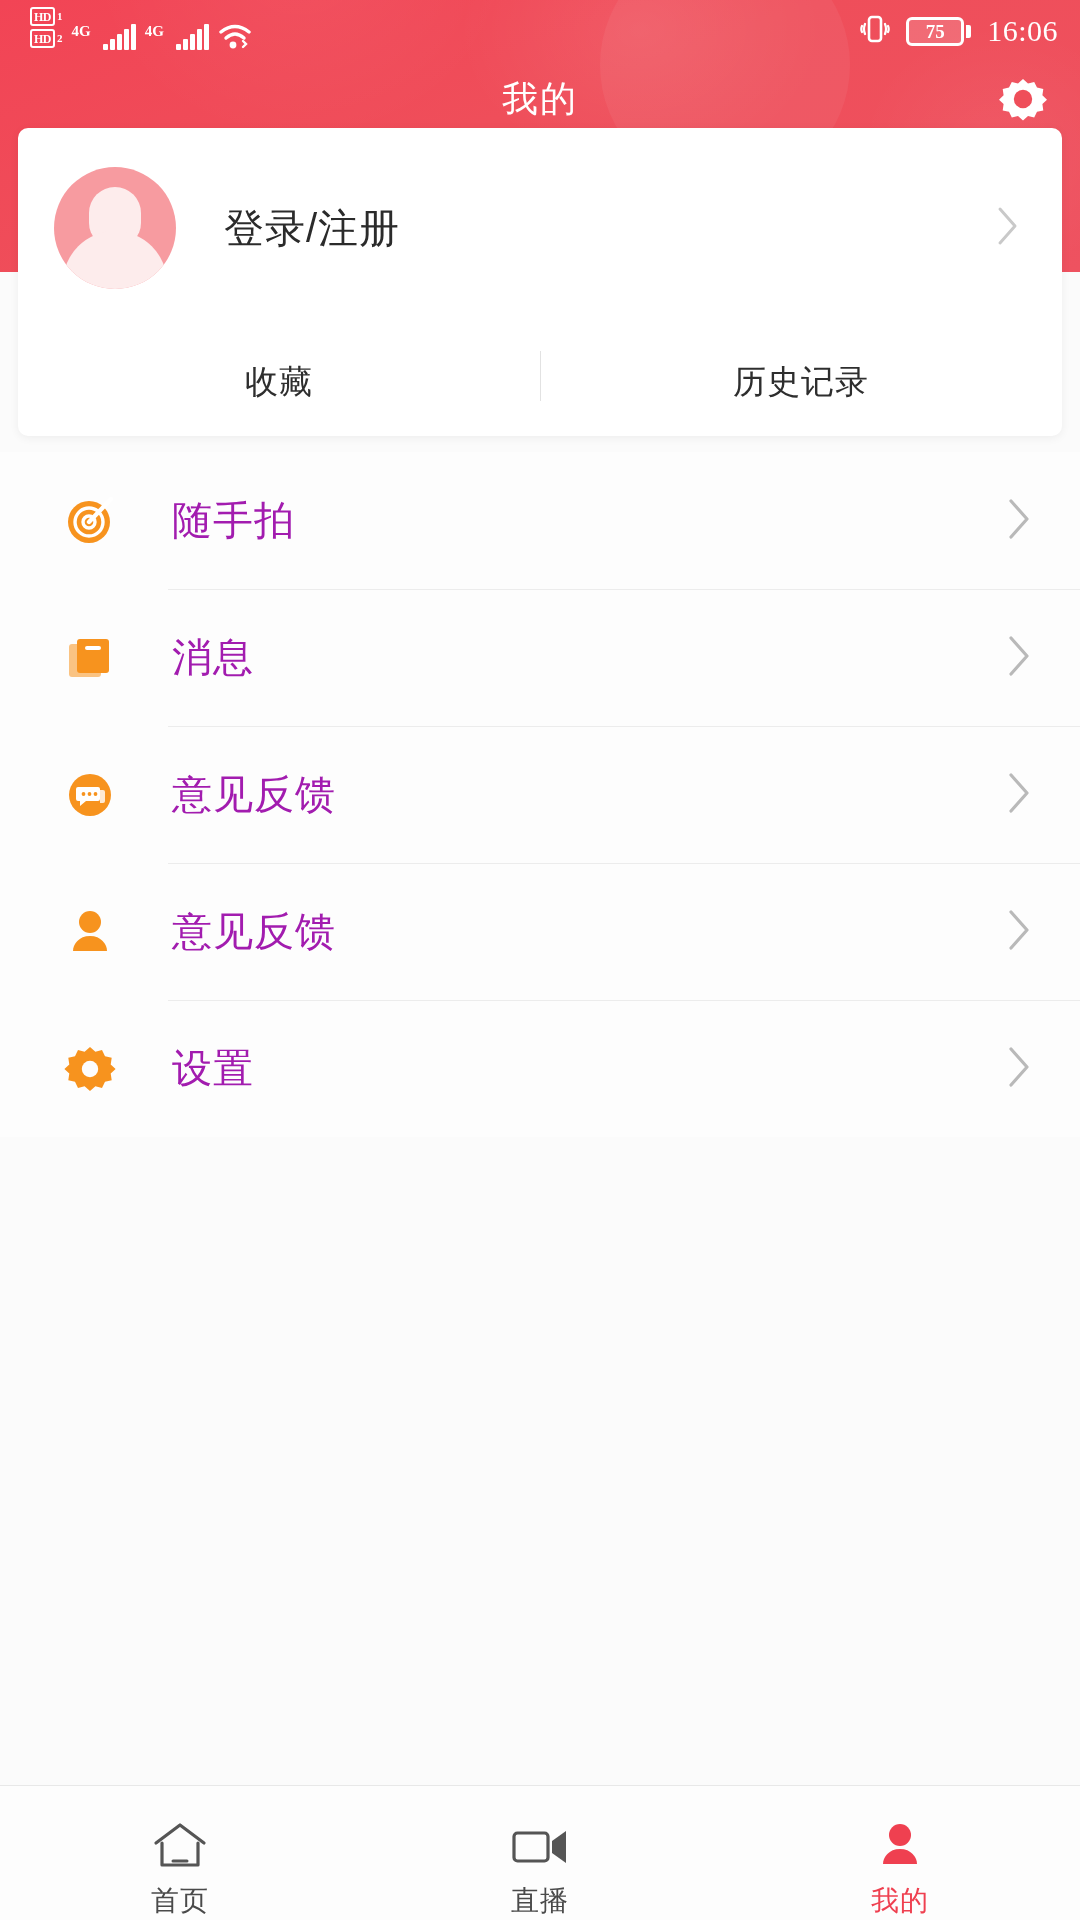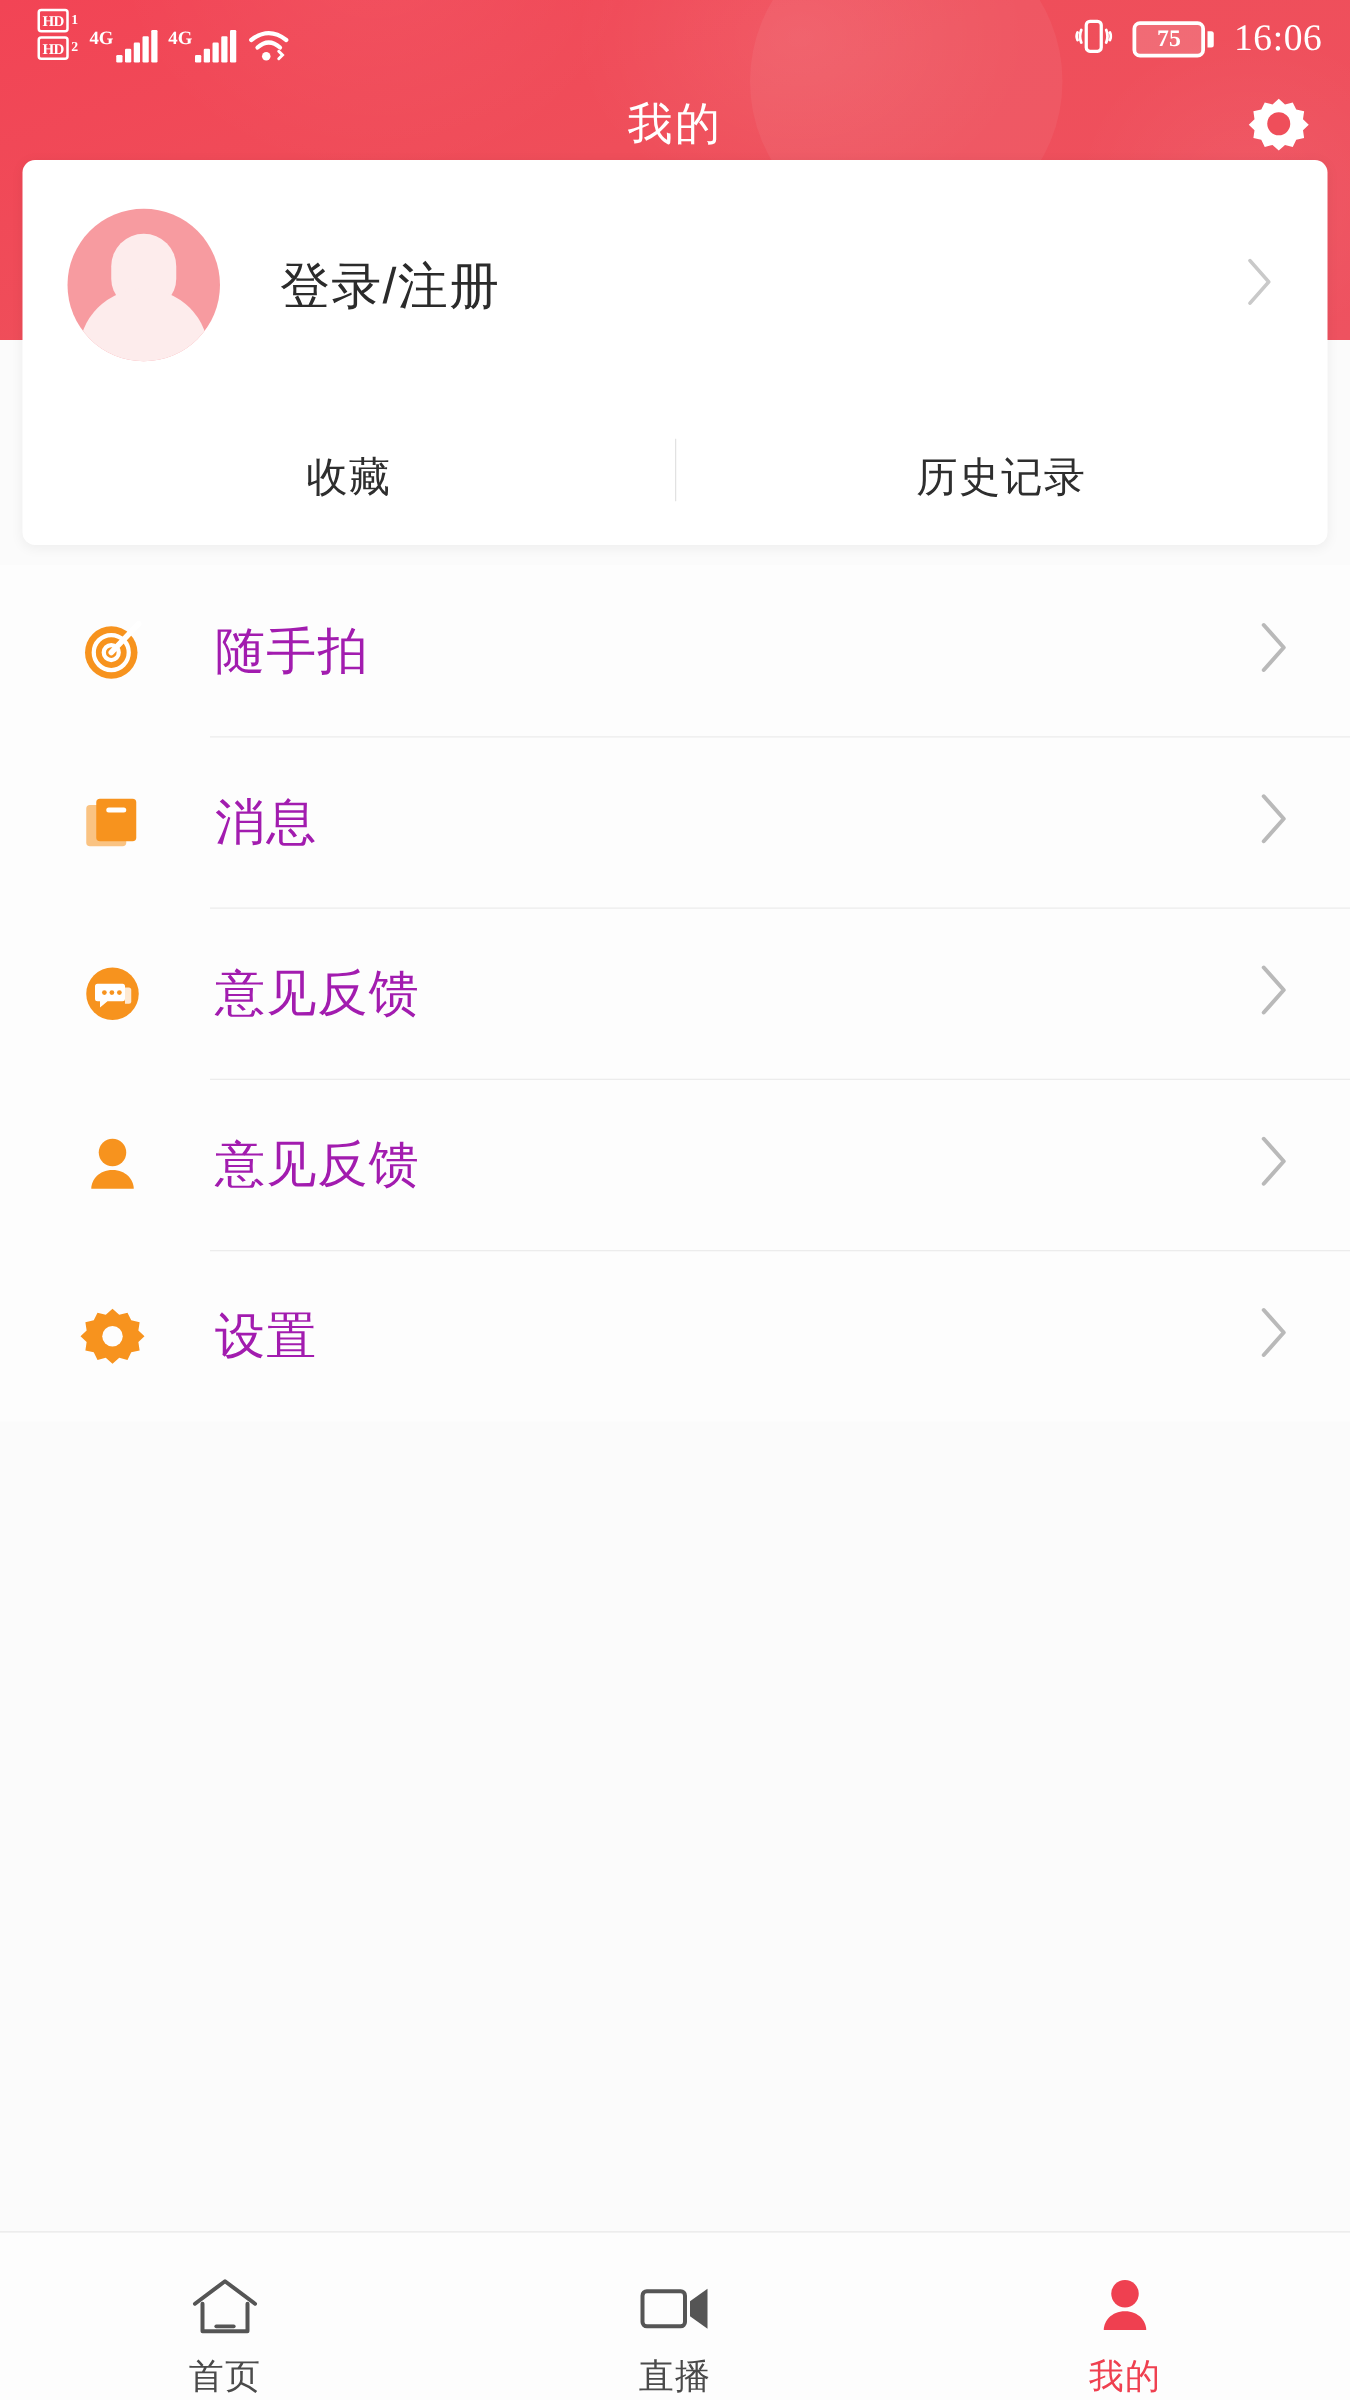--- a/index.html
+++ b/index.html
@@ -37,21 +37,21 @@
   .hd-stack { display:flex; flex-direction:column; gap:3px; justify-content:center; padding-bottom:2px;}
   .hd-chip {
     display:flex; align-items:center; gap:2px;
   }
   .hd-box {
     border:2px solid #fff; border-radius:3px;
     font-size:12px; line-height:1; font-weight:bold;
     padding:2px 2px 1px 2px; letter-spacing:-0.5px;
   }
   .hd-num { font-size:11px; font-weight:bold; line-height:1; }
-  .sig-group { display:flex; align-items:flex-end; gap:2px; }
+  .sig-group { display:flex; align-items:flex-end; gap:12px; }
   .sig-label { font-size:15px; line-height:1; font-weight:600; align-self:flex-start; margin-bottom:0; }
   .bars { display:flex; align-items:flex-end; gap:2px; height:26px; }
   .bars i { display:block; width:5px; background:#fff; border-radius:1px; }
   .bars i:nth-child(1){ height:6px; }
   .bars i:nth-child(2){ height:11px; }
   .bars i:nth-child(3){ height:16px; }
   .bars i:nth-child(4){ height:21px; }
   .bars i:nth-child(5){ height:26px; }
   .wifi { width:34px; height:26px; position:relative; }
   .sb-right { display:flex; align-items:flex-end; gap:16px; }

